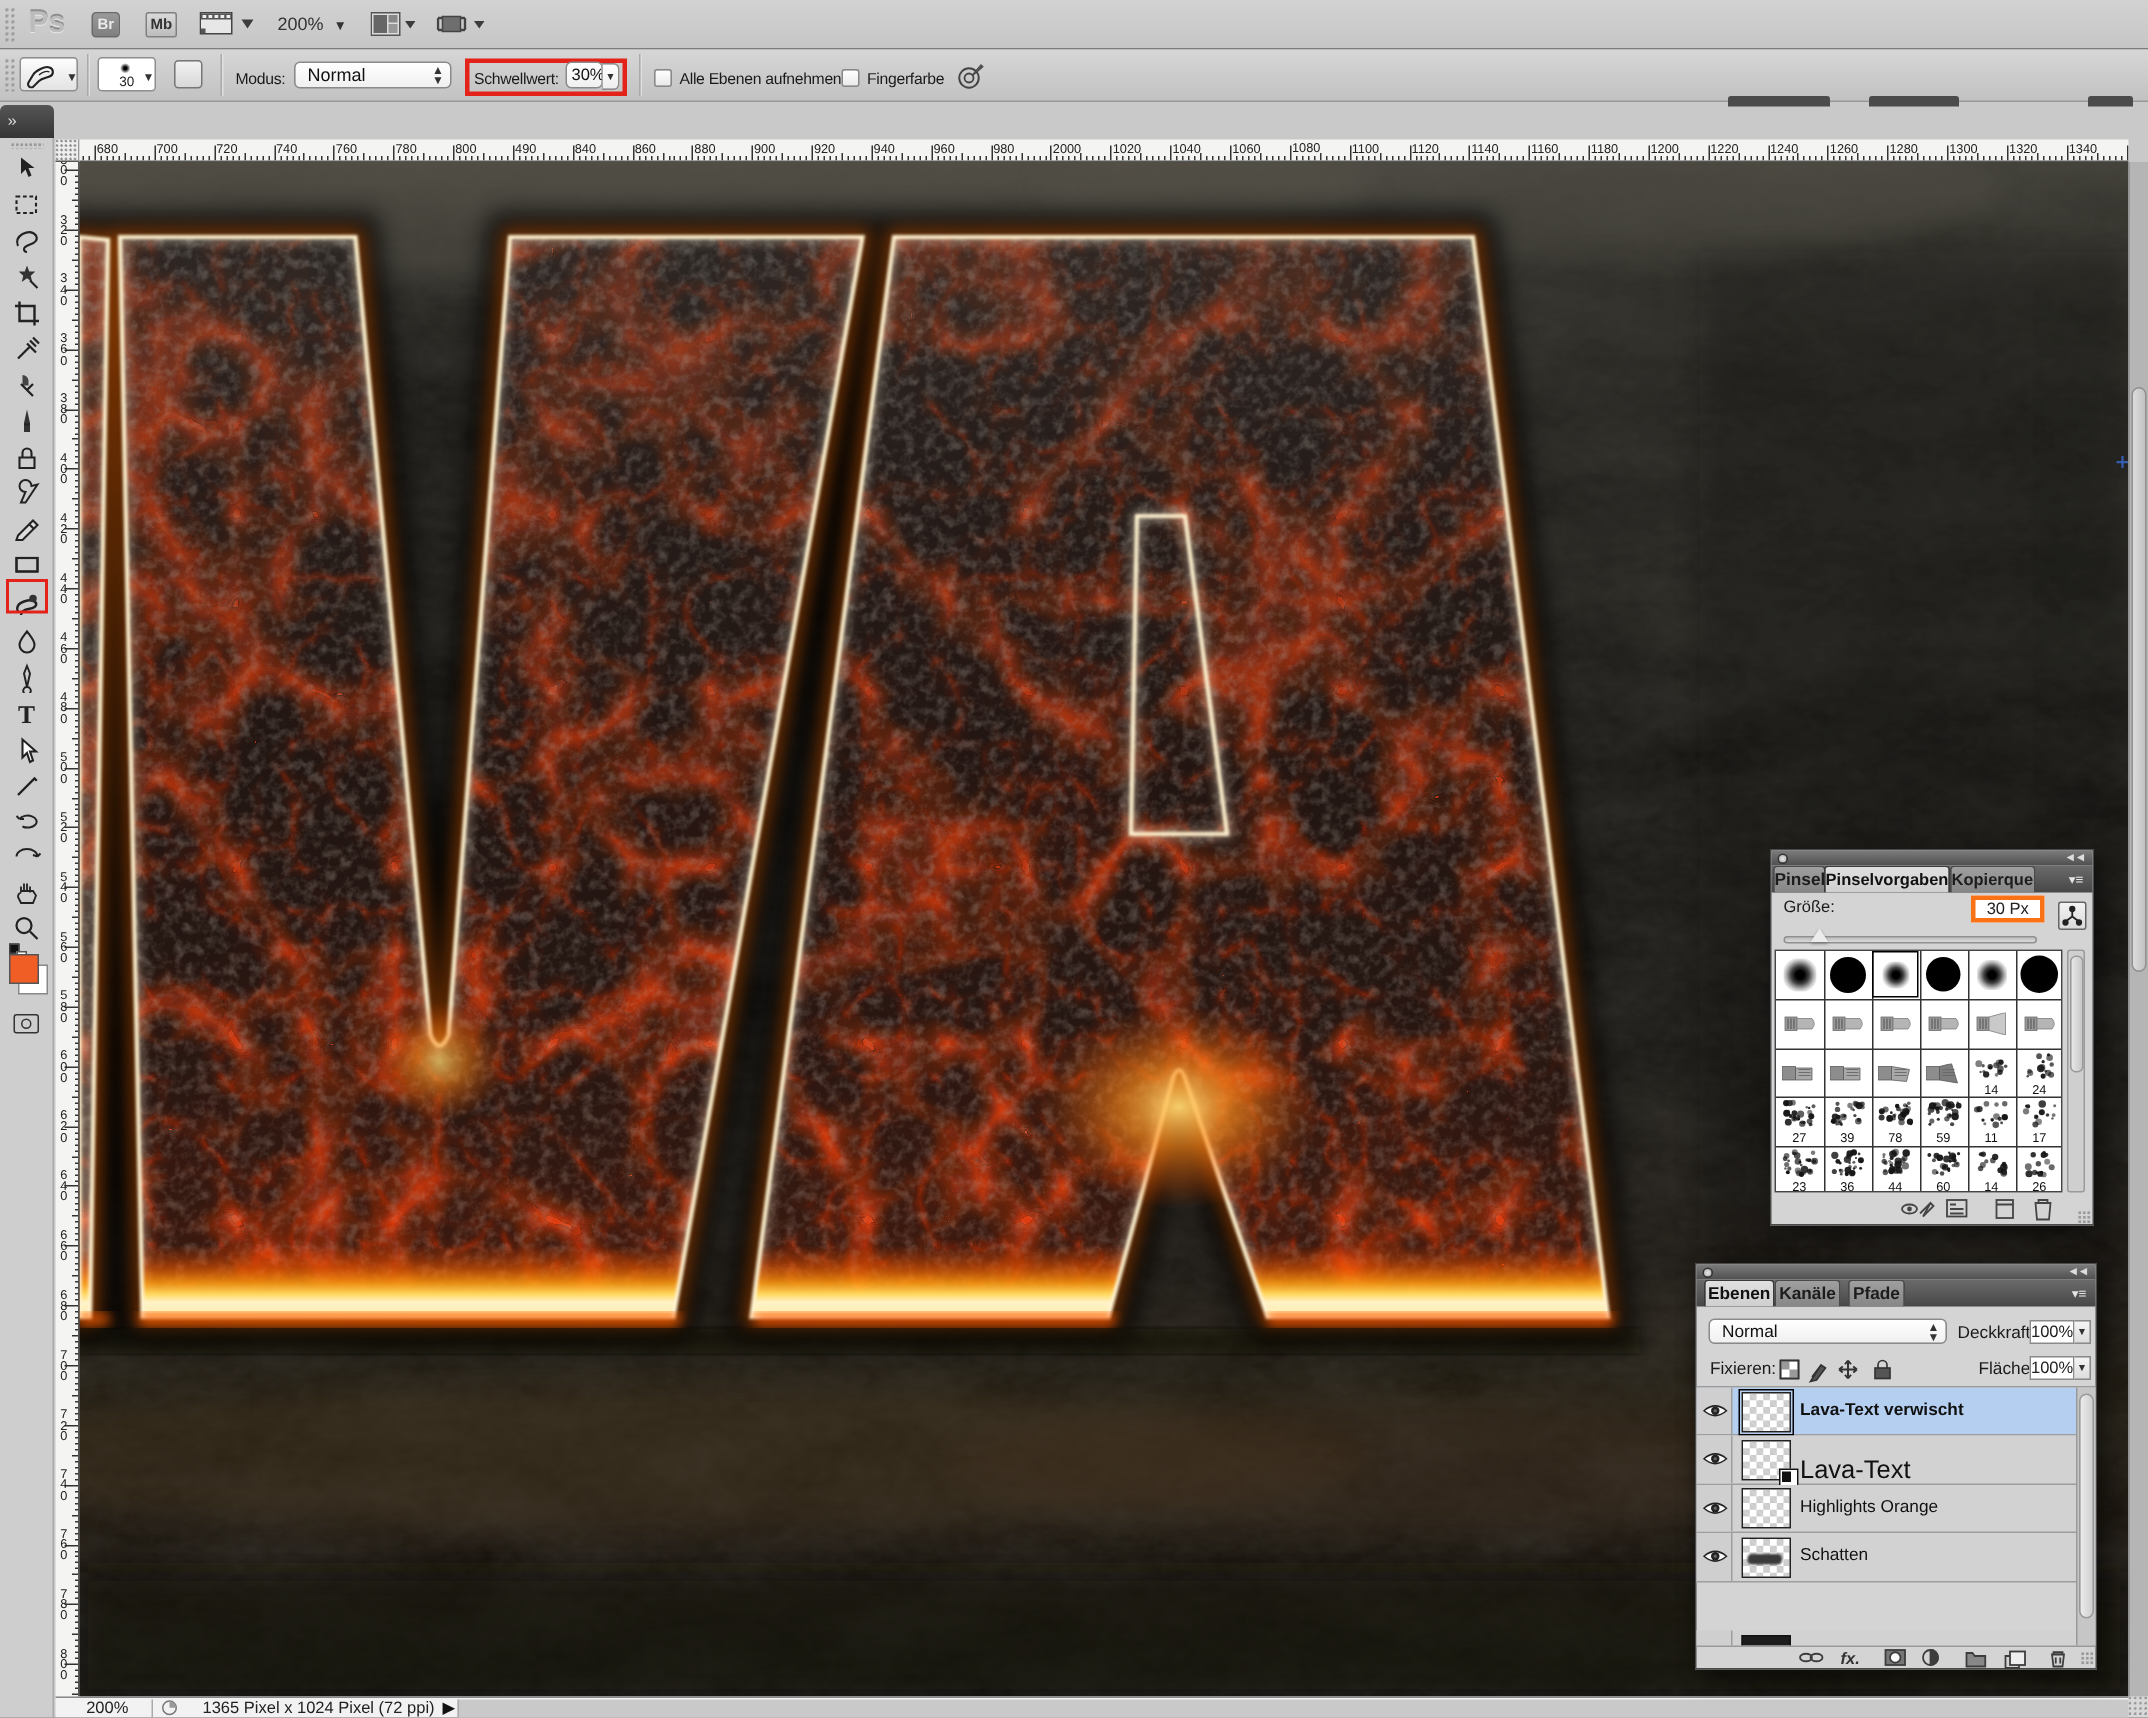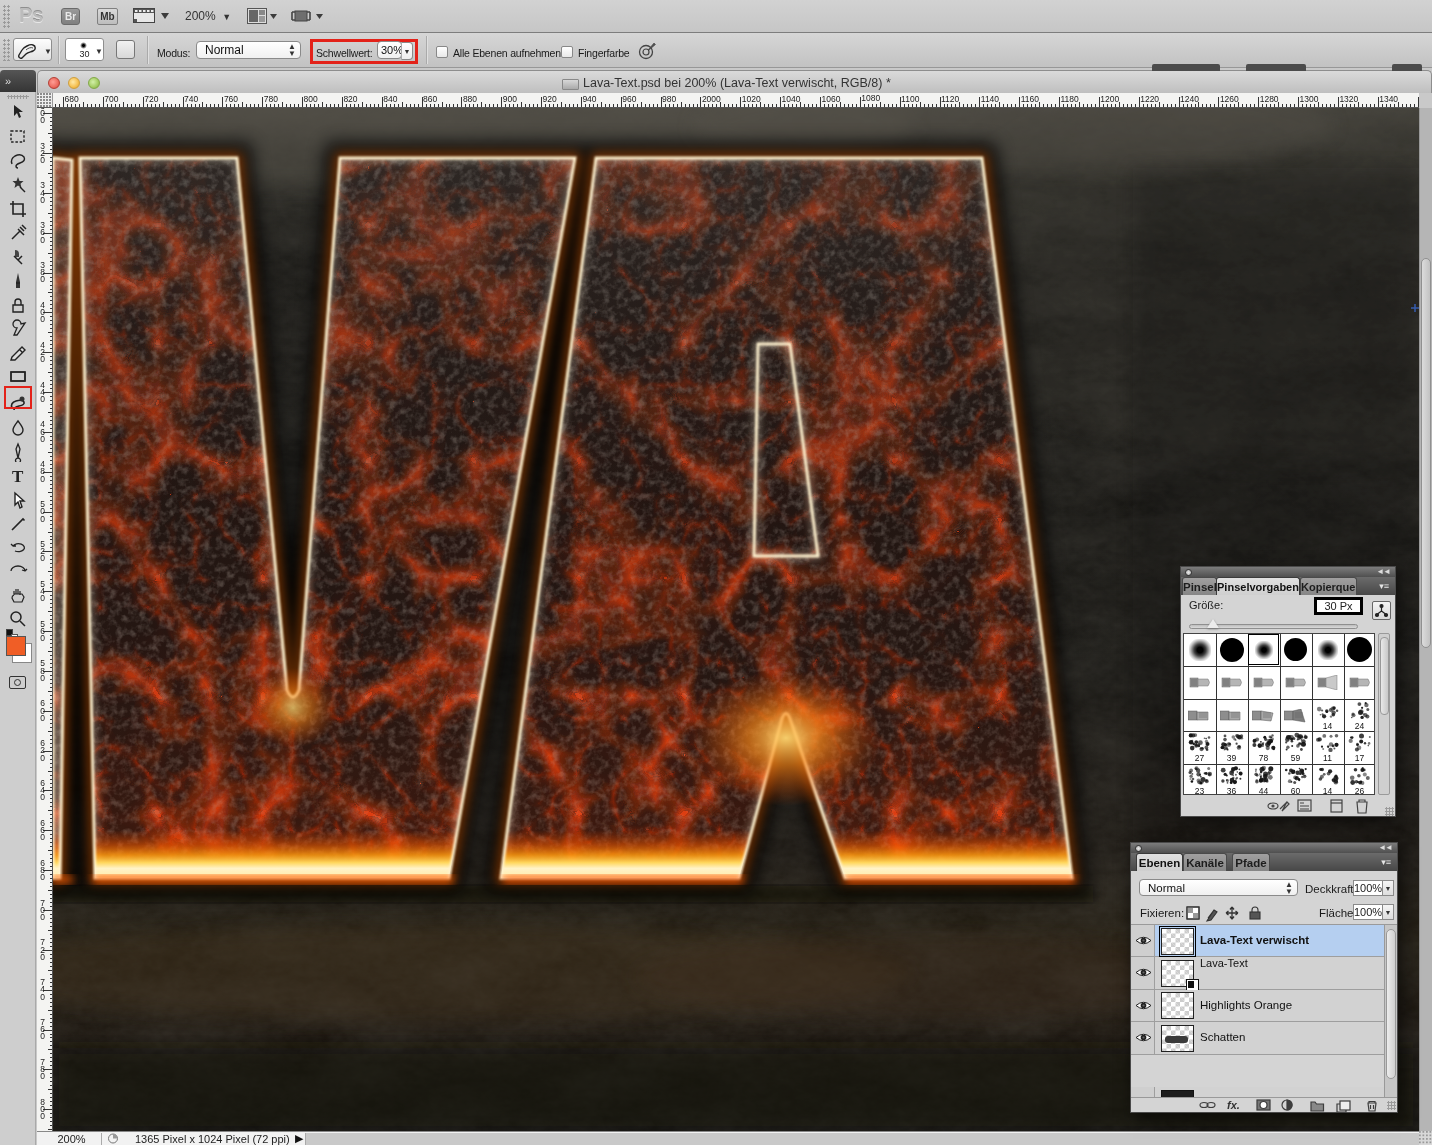--- a/index.html
+++ b/index.html
@@ -254,27 +254,20 @@
         <div style="position:absolute;left:11px;top:536px;width:7px;height:7px;background:#fff;border:1px solid #555;"></div>
       </div>
     <div id="redtool" class="abs"></div>
     <div id="fgswatch" class="abs"></div>
     <div id="qmask" class="abs">
         <i></i>
       </div>
   </div>
   <div id="toolhdr" class="abs">»</div>
 
-  <div id="titlebar" class="abs">
-    <div class="tl" style="left:10px;background:radial-gradient(circle at 4px 4px,#ff9e95,#ec6a5e 60%,#c14438);border:0.5px solid #b43f35;"></div>
-    <div class="tl" style="left:30px;background:radial-gradient(circle at 4px 4px,#ffe9a8,#f5bf4f 60%,#d39c34);border:0.5px solid #cf9f3e;"></div>
-    <div class="tl" style="left:50px;background:radial-gradient(circle at 4px 4px,#d3f0a8,#a3cc62 60%,#7ba13f);border:0.5px solid #83a848;"></div>
-    <div id="docicon"></div>
-    <div id="title">Lava-Text.psd bei 200% (Lava-Text verwischt, RGB/8) *</div>
-  </div>
   <div id="rcorner" class="abs"></div>
   <div id="hruler" class="abs">
       <div style="position:absolute;left:2.0px;bottom:0;width:1px;height:2.5px;background:#333"></div>
       <div style="position:absolute;left:6.0px;bottom:0;width:1px;height:2.5px;background:#333"></div>
       <div style="position:absolute;left:10.0px;bottom:0;width:1px;height:10px;background:#333"></div>
       <div class="rnum" style="left:11.5px;top:1px">680</div>
       <div style="position:absolute;left:14.0px;bottom:0;width:1px;height:2.5px;background:#333"></div>
       <div style="position:absolute;left:18.0px;bottom:0;width:1px;height:2.5px;background:#333"></div>
       <div style="position:absolute;left:22.0px;bottom:0;width:1px;height:2.5px;background:#333"></div>
       <div style="position:absolute;left:25.9px;bottom:0;width:1px;height:2.5px;background:#333"></div>
@@ -343,21 +336,21 @@
       <div style="position:absolute;left:253.0px;bottom:0;width:1px;height:2.5px;background:#333"></div>
       <div style="position:absolute;left:257.0px;bottom:0;width:1px;height:2.5px;background:#333"></div>
       <div style="position:absolute;left:261.0px;bottom:0;width:1px;height:2.5px;background:#333"></div>
       <div style="position:absolute;left:265.0px;bottom:0;width:1px;height:2.5px;background:#333"></div>
       <div style="position:absolute;left:269.0px;bottom:0;width:1px;height:4.5px;background:#333"></div>
       <div style="position:absolute;left:272.9px;bottom:0;width:1px;height:2.5px;background:#333"></div>
       <div style="position:absolute;left:276.9px;bottom:0;width:1px;height:2.5px;background:#333"></div>
       <div style="position:absolute;left:280.9px;bottom:0;width:1px;height:2.5px;background:#333"></div>
       <div style="position:absolute;left:284.9px;bottom:0;width:1px;height:2.5px;background:#333"></div>
       <div style="position:absolute;left:288.9px;bottom:0;width:1px;height:10px;background:#333"></div>
-      <div class="rnum" style="left:290.4px;top:1px">820</div>
+      <div class="rnum" style="left:290.4px;top:1px">490</div>
       <div style="position:absolute;left:292.9px;bottom:0;width:1px;height:2.5px;background:#333"></div>
       <div style="position:absolute;left:296.8px;bottom:0;width:1px;height:2.5px;background:#333"></div>
       <div style="position:absolute;left:300.8px;bottom:0;width:1px;height:2.5px;background:#333"></div>
       <div style="position:absolute;left:304.8px;bottom:0;width:1px;height:2.5px;background:#333"></div>
       <div style="position:absolute;left:308.8px;bottom:0;width:1px;height:4.5px;background:#333"></div>
       <div style="position:absolute;left:312.8px;bottom:0;width:1px;height:2.5px;background:#333"></div>
       <div style="position:absolute;left:316.8px;bottom:0;width:1px;height:2.5px;background:#333"></div>
       <div style="position:absolute;left:320.8px;bottom:0;width:1px;height:2.5px;background:#333"></div>
       <div style="position:absolute;left:324.7px;bottom:0;width:1px;height:2.5px;background:#333"></div>
       <div style="position:absolute;left:328.7px;bottom:0;width:1px;height:10px;background:#333"></div>
@@ -1111,21 +1104,21 @@
         <div class="knob"></div>
         <div class="coll">◄◄</div>
       </div>
     <div class="ptabs">
       <div class="ptab off" style="left:1px;width:35px;">Pinsel</div>
       <div class="ptab off" style="left:119px;width:57px;font-size:11px;">Kopierquel</div>
       <div class="ptab on" style="left:35px;width:84px;font-size:11px;">Pinselvorgaben</div>
       <div class="pmenu">▾≡</div>
     </div>
     <div class="abs" style="left:8px;top:32px;font-size:11px;color:#1a1a1a;">Größe:</div>
-    <div class="abs" style="left:133px;top:30px;width:49px;height:18px;border:3px solid #000000;background:#fff;font-size:11px;color:#222;text-align:center;line-height:12px;">30 Px</div>
+    <div class="abs" style="left:133px;top:30px;width:49px;height:18px;border:3px solid #f97316;background:#fff;font-size:11px;color:#222;text-align:center;line-height:12px;">30 Px</div>
     <div class="abs" style="left:191px;top:34px;width:19px;height:19px;background:linear-gradient(#f4f4f4,#d9d9d9);border:1px solid #666;border-radius:2px;">
       <svg width="17" height="17" viewBox="0 0 17 17">
           <g fill="none" stroke="#222" stroke-width="1.2">
             <path d="M8.5 3 l0 6 M8.5 9 l-4 3 M8.5 9 l4 3"></path>
             <circle cx="4" cy="13" r="1.5" fill="#222"></circle>
             <circle cx="13" cy="13" r="1.5" fill="#222"></circle>
             <circle cx="8.5" cy="4" r="1.5" fill="#222"></circle>
           </g>
         </svg>
     </div>
@@ -1599,21 +1592,21 @@
           <svg style="position:absolute;left:4px;top:9px" width="17" height="13" viewBox="0 0 17 13">
             <path d="M1 6.5 Q8.5 0 16 6.5 Q8.5 13 1 6.5 z" fill="#f8f8f8" stroke="#222" stroke-width="1"></path>
             <circle cx="8.5" cy="6.5" r="2.8" fill="#222"></circle>
             <circle cx="8.5" cy="6.5" r="1.1" fill="#666"></circle>
           </svg>
           <div style="position:absolute;left:30px;top:2.5px;width:33px;height:27px;border:1px solid #222;background-image:linear-gradient(45deg,#ccc 25%,transparent 25%,transparent 75%,#ccc 75%),linear-gradient(45deg,#ccc 25%,transparent 25%,transparent 75%,#ccc 75%);background-size:9px 9px;background-position:0 0,4.5px 4.5px;background-color:#fff;">
             <div style="position:absolute;right:-6px;bottom:-6px;width:13px;height:13px;background:#fff;border:1.5px solid #111;">
               <div style="position:absolute;left:1px;top:1px;width:6px;height:7px;background:#111;"></div>
             </div>
           </div>
-          <div style="position:absolute;left:69px;top:0;font-size:11px;color:#111;">Lava-Text</div>
+          <div style="position:absolute;left:69px;top:13px;font-size:17px;color:#111;">Lava-Text</div>
         </div>
         <div style="position:absolute;left:0;top:64.8px;width:253px;height:32.4px;background:#d2d2d2;border-bottom:1px solid #9e9e9e;">
           <div style="position:absolute;left:0;top:0;width:24px;height:100%;background:#cfcfcf;border-right:1px solid #9e9e9e;"></div>
           <svg style="position:absolute;left:4px;top:9px" width="17" height="13" viewBox="0 0 17 13">
             <path d="M1 6.5 Q8.5 0 16 6.5 Q8.5 13 1 6.5 z" fill="#f8f8f8" stroke="#222" stroke-width="1"></path>
             <circle cx="8.5" cy="6.5" r="2.8" fill="#222"></circle>
             <circle cx="8.5" cy="6.5" r="1.1" fill="#666"></circle>
           </svg>
           <div style="position:absolute;left:30px;top:2.5px;width:33px;height:27px;border:1px solid #222;background-image:linear-gradient(45deg,#ccc 25%,transparent 25%,transparent 75%,#ccc 75%),linear-gradient(45deg,#ccc 25%,transparent 25%,transparent 75%,#ccc 75%);background-size:9px 9px;background-position:0 0,4.5px 4.5px;background-color:#fff;"></div>
           <div style="position:absolute;left:69px;top:9px;font-size:11.5px;color:#111;">Highlights Orange</div>

